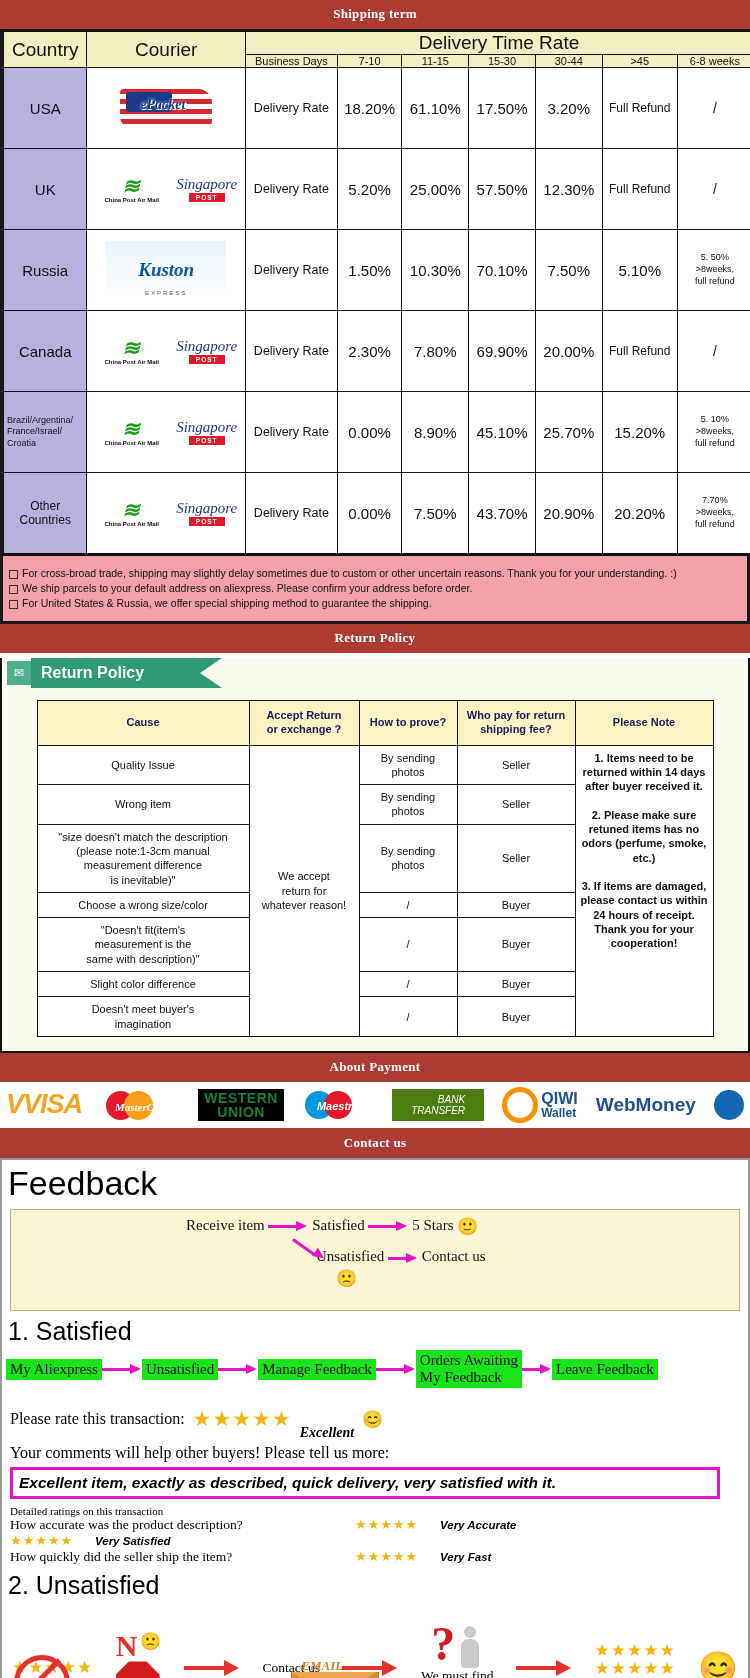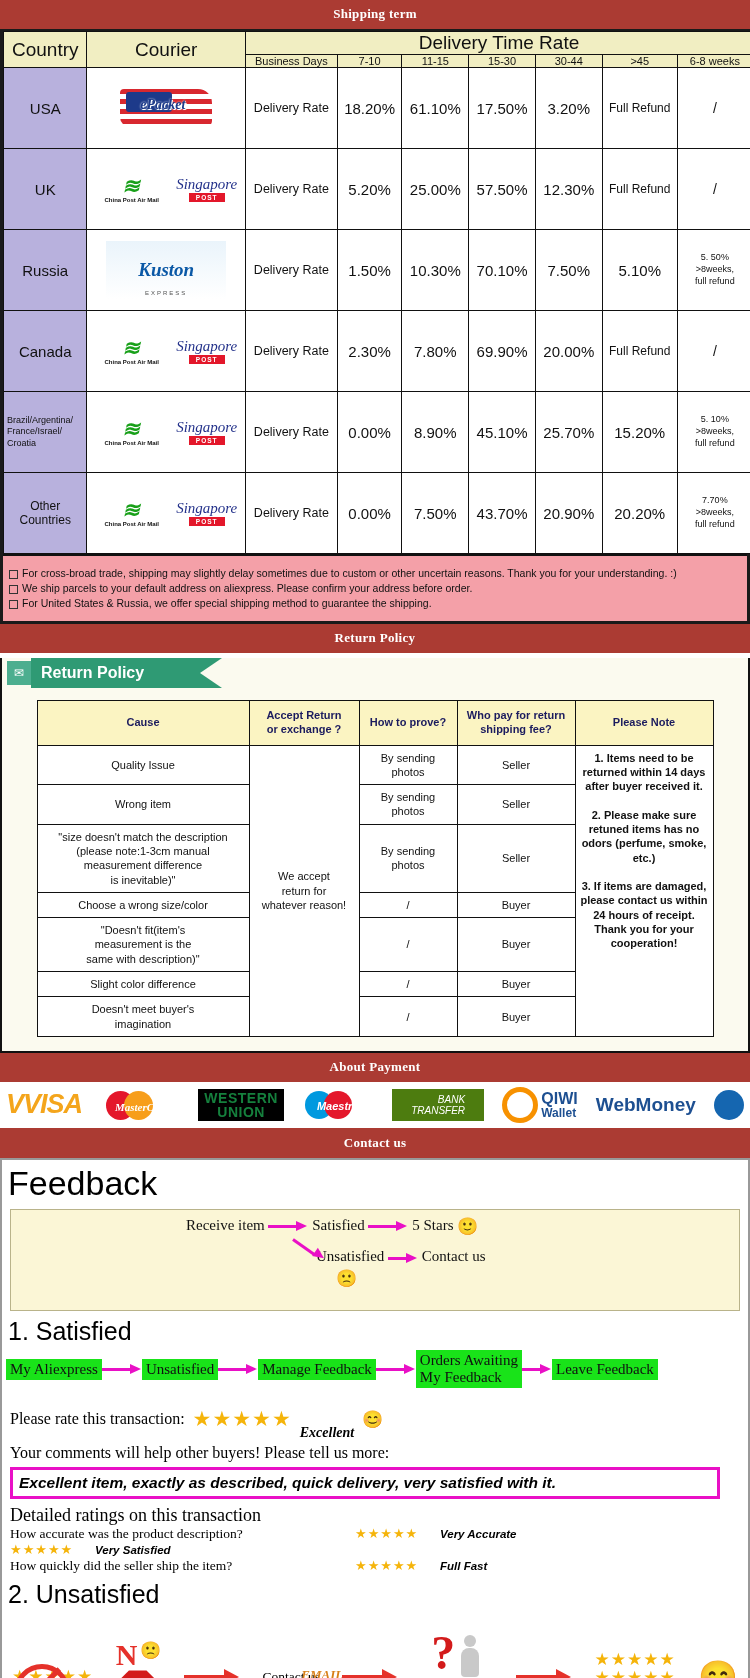--- a/index.html
+++ b/index.html
@@ -117,21 +117,21 @@
   .steps{display:flex;align-items:center;gap:0;padding:0 4px;}
   .chip{background:#19e319;color:#111;font-family:"Liberation Serif",serif;font-size:15px;
         padding:2px 4px;line-height:1.15;white-space:nowrap;}
   .rate-line{font-family:"Liberation Serif",serif;font-size:16px;margin:9px 0 3px 8px;display:flex;
              align-items:center;gap:8px;}
   .stars{color:#f5b40a;font-size:21px;letter-spacing:1px;}
   .exc{font-weight:bold;font-style:italic;font-size:14px;font-family:Liberation Serif, serif;margin-top:28px;}
   .cmt-line{font-family:"Liberation Serif",serif;font-size:16px;margin:2px 0 5px 8px;}
   .cmt-box{border:3px solid #e910c6;margin:0 28px 6px 8px;padding:4px 6px;font-weight:bold;font-style:italic;
            font-size:15.5px;font-family:"Liberation Sans",sans-serif;}
-  .dr-head{font-family:"Liberation Serif",serif;font-size:18px;margin:2px 0 0 8px;}
+  .dr-head{font-family:"Liberation Serif",serif;font-size:11px;margin:2px 0 0 8px;}
   .dr-row{display:flex;align-items:center;font-family:"Liberation Serif",serif;font-size:13.5px;margin-left:8px;}
   .dr-row .q{width:345px;}
   .dr-row .s{color:#f5b40a;font-size:13px;letter-spacing:1px;width:85px;}
   .dr-row .v{font-weight:bold;font-style:italic;font-size:11.5px;font-family:"Liberation Sans",sans-serif;}
   .uns{display:flex;align-items:center;justify-content:space-between;padding:4px 10px 0;height:120px;}
   .uns .cell{text-align:center;font-family:"Liberation Serif",serif;font-size:13.5px;}
   .bigarrow{width:56px;height:12px;position:relative;}
   .bigarrow::before{content:"";position:absolute;left:0;top:4px;width:42px;height:4px;background:#e5312a;}
   .bigarrow::after{content:"";position:absolute;left:40px;top:-2px;border-left:15px solid #e5312a;
      border-top:8px solid transparent;border-bottom:8px solid transparent;}
@@ -514,21 +514,21 @@
       <span class="s">★★★★★</span>
       <span class="v">Very Accurate</span>
     </div>
     <div class="dr-row">
       <span class="s">★★★★★</span>
       <span class="v">Very Satisfied</span>
     </div>
     <div class="dr-row">
       <span class="q">How quickly did the seller ship the item?</span>
       <span class="s">★★★★★</span>
-      <span class="v">Full Fast</span>
+      <span class="v">Very Fast</span>
     </div>
 
     <h2 class="sec-h">2. Unsatisfied</h2>
 
     <div class="uns">
       <div class="cell">
         <span class="crossed">
           <span class="ban"></span>
           <span class="star5">★★★★★</span>
         </span>

